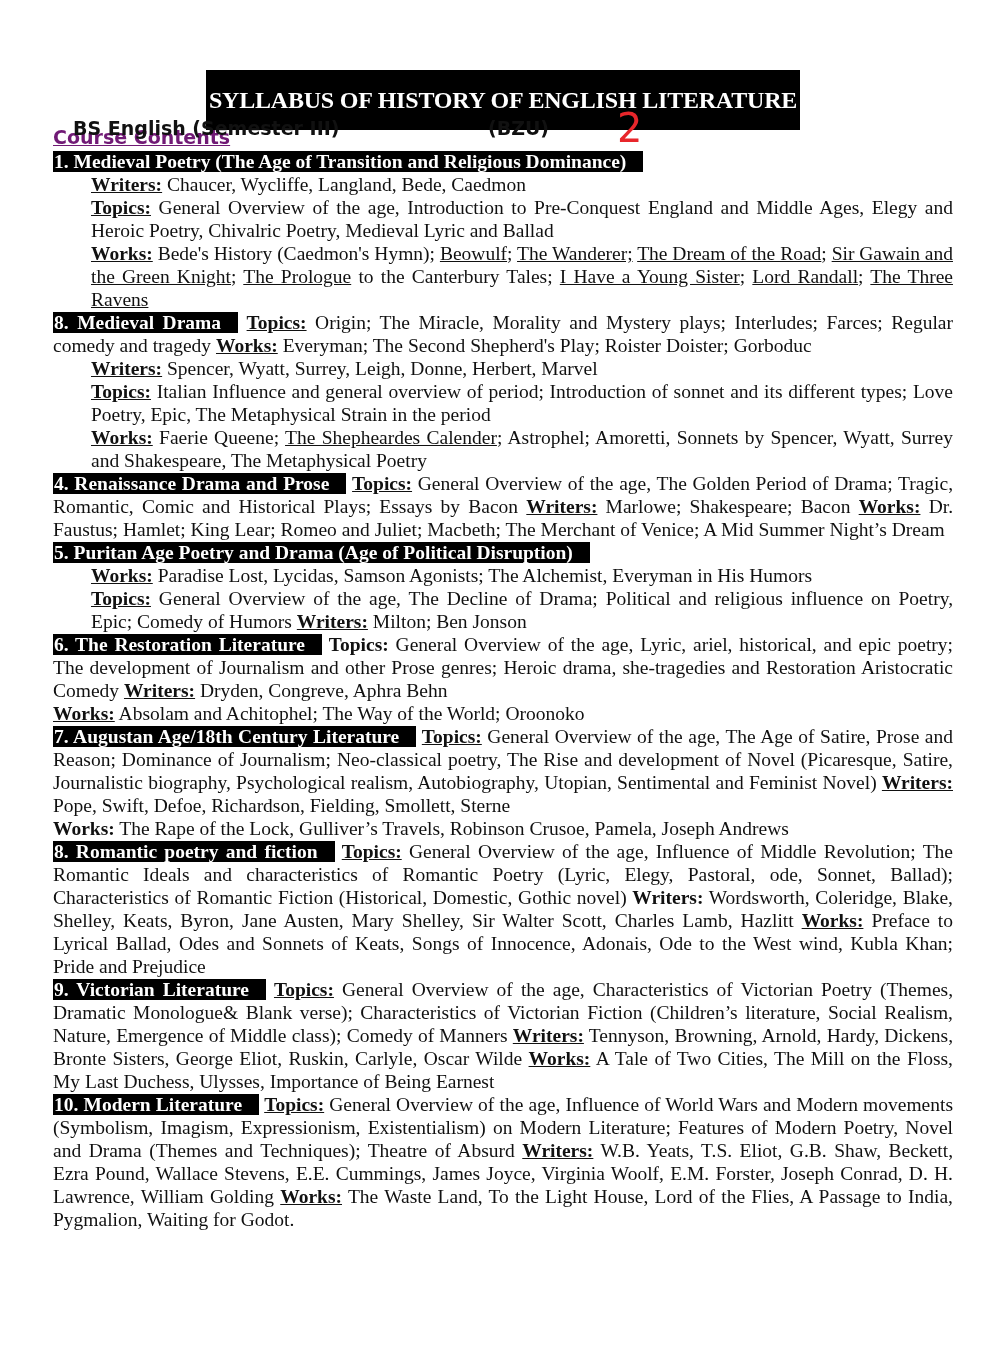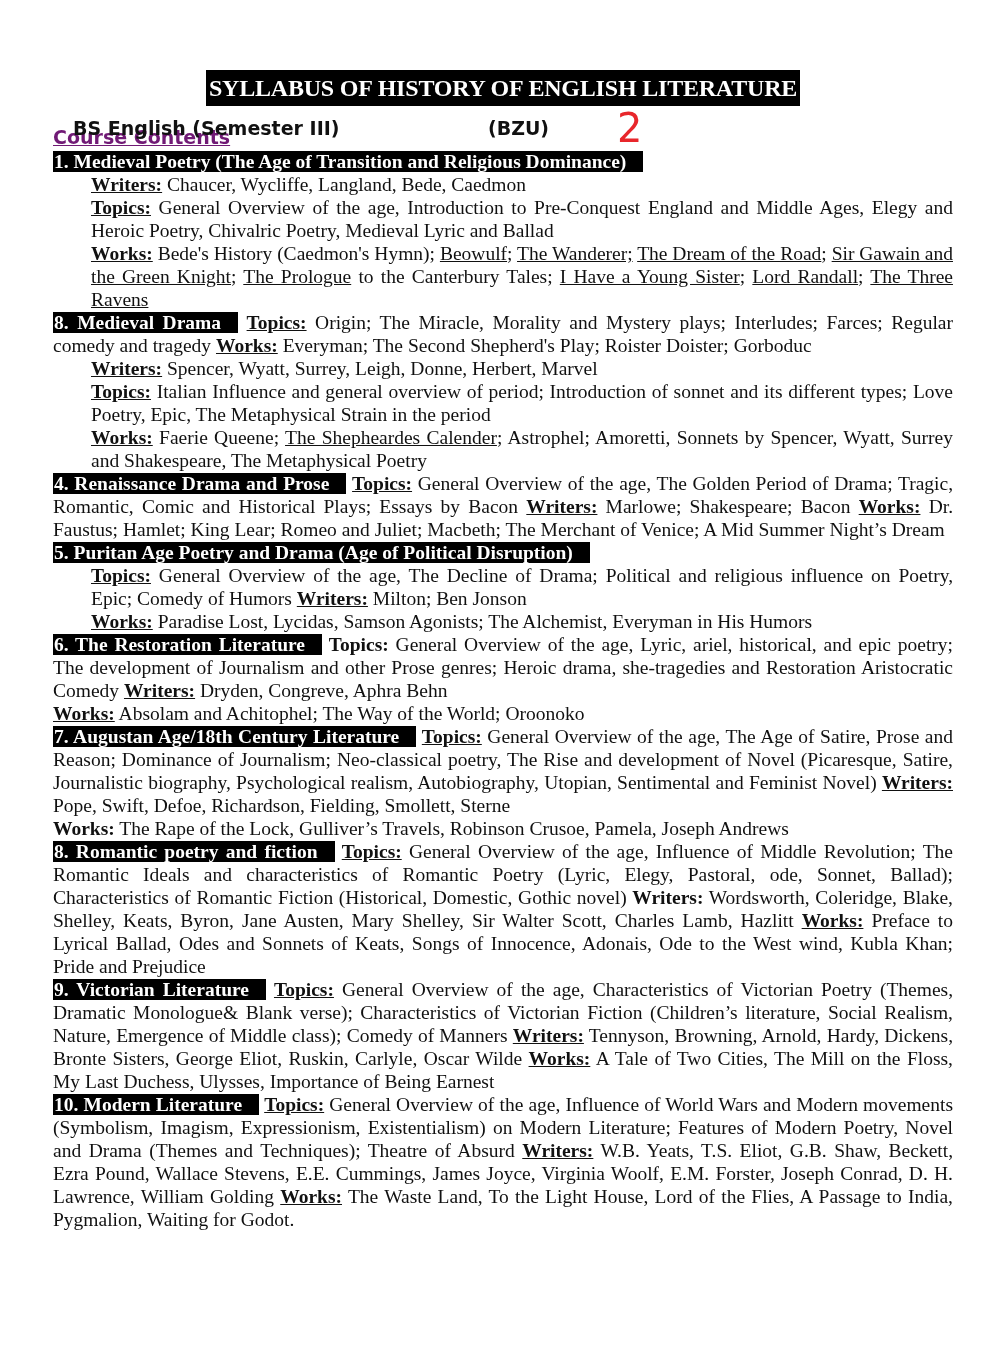--- a/index.html
+++ b/index.html
@@ -2,21 +2,21 @@
 <html><head>
 <meta charset="utf-8">
 <style>
   html, body { margin: 0; padding: 0; background: #ffffff; }
   body { width: 1005px; height: 1364px; position: relative; overflow: hidden; }
   .page { position: absolute; left: 53px; top: 70px; width: 900px; }
   .title-wrap { text-align: center; height: 30px; }
   .title {
     display: inline-block; background: #000; color: #fff;
     font-family: "Liberation Serif", serif; font-weight: bold;
-    font-size: 24px; line-height: 28px; padding: 4px 3px; letter-spacing: -0.2px;
+    font-size: 24px; line-height: 28px; padding: 16px 3px; letter-spacing: -0.2px;
   }
   .meta-row {
     position: relative; height: 24px;
     font-family: "DejaVu Sans", sans-serif; font-weight: bold; font-size: 19px; line-height: 24px;
     color: #111;
   }
   .meta-row span { position: absolute; top: 16px; margin-left: 20px; }
   .meta-left { left: 0; }
   .meta-mid { left: 415px; }
   .meta-right { left: 633px; }
@@ -105,28 +105,28 @@
       <span>General Overview of the age, The Golden Period of Drama; Tragic, Romantic, Comic and Historical Plays; Essays by Bacon</span>
       <span class="lbl">Writers:</span>
       <span>Marlowe; Shakespeare; Bacon</span>
       <span class="lbl">Works:</span>
       <span>Dr. Faustus; Hamlet; King Lear; Romeo and Juliet; Macbeth; The Merchant of Venice; A Mid Summer Night’s Dream</span>
     </div>
 
     <div class="block">
       <span class="sec-head">5. Puritan Age Poetry and Drama (Age of Political Disruption)</span>
       <div class="indent">
+        <span class="lbl">Works:</span>
+        <span>Paradise Lost, Lycidas, Samson Agonists; The Alchemist, Everyman in His Humors</span>
+      </div>
+      <div class="indent">
         <span class="lbl">Topics:</span>
         <span>General Overview of the age, The Decline of Drama; Political and religious influence on Poetry, Epic; Comedy of Humors</span>
         <span class="lbl">Writers:</span>
         <span>Milton; Ben Jonson</span>
-      </div>
-      <div class="indent">
-        <span class="lbl">Works:</span>
-        <span>Paradise Lost, Lycidas, Samson Agonists; The Alchemist, Everyman in His Humors</span>
       </div>
     </div>
 
     <div class="block">
       <span class="sec-head">6. The Restoration Literature</span>
       <span class="lbl-nu">Topics:</span>
       <span>General Overview of the age, Lyric, ariel, historical, and epic poetry; The development of Journalism and other Prose genres; Heroic drama, she-tragedies and Restoration Aristocratic Comedy</span>
       <span class="lbl">Writers:</span>
       <span>Dryden, Congreve, Aphra Behn</span>
       <br>

